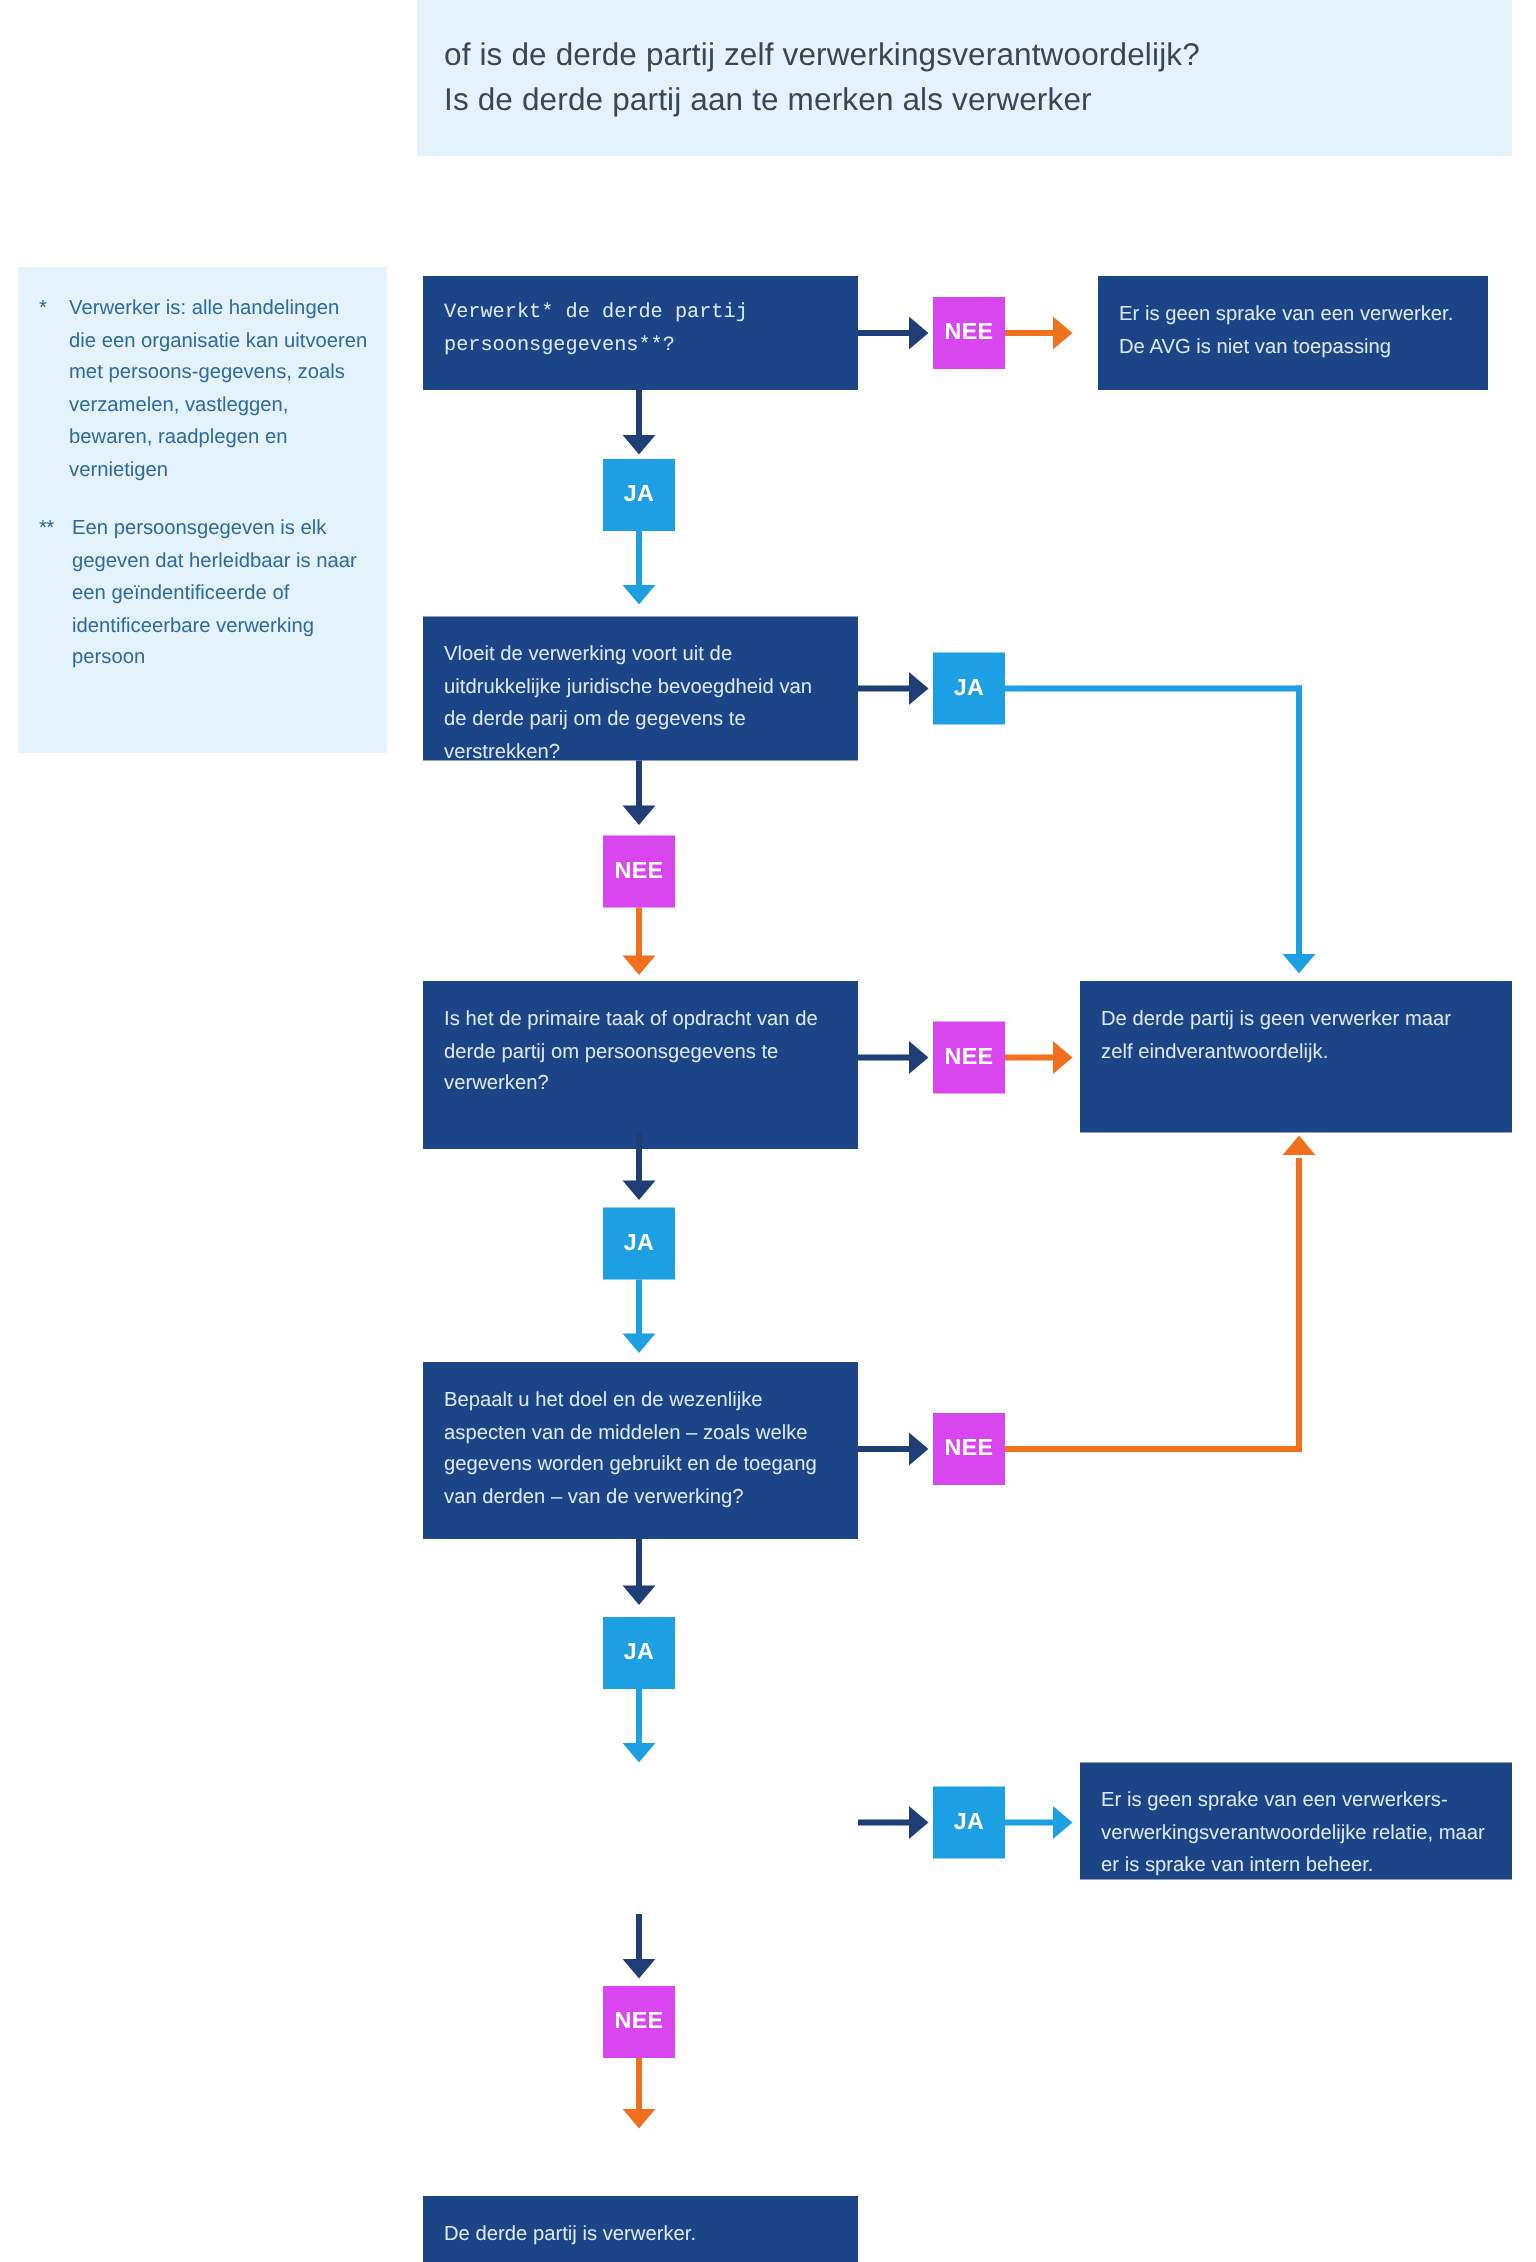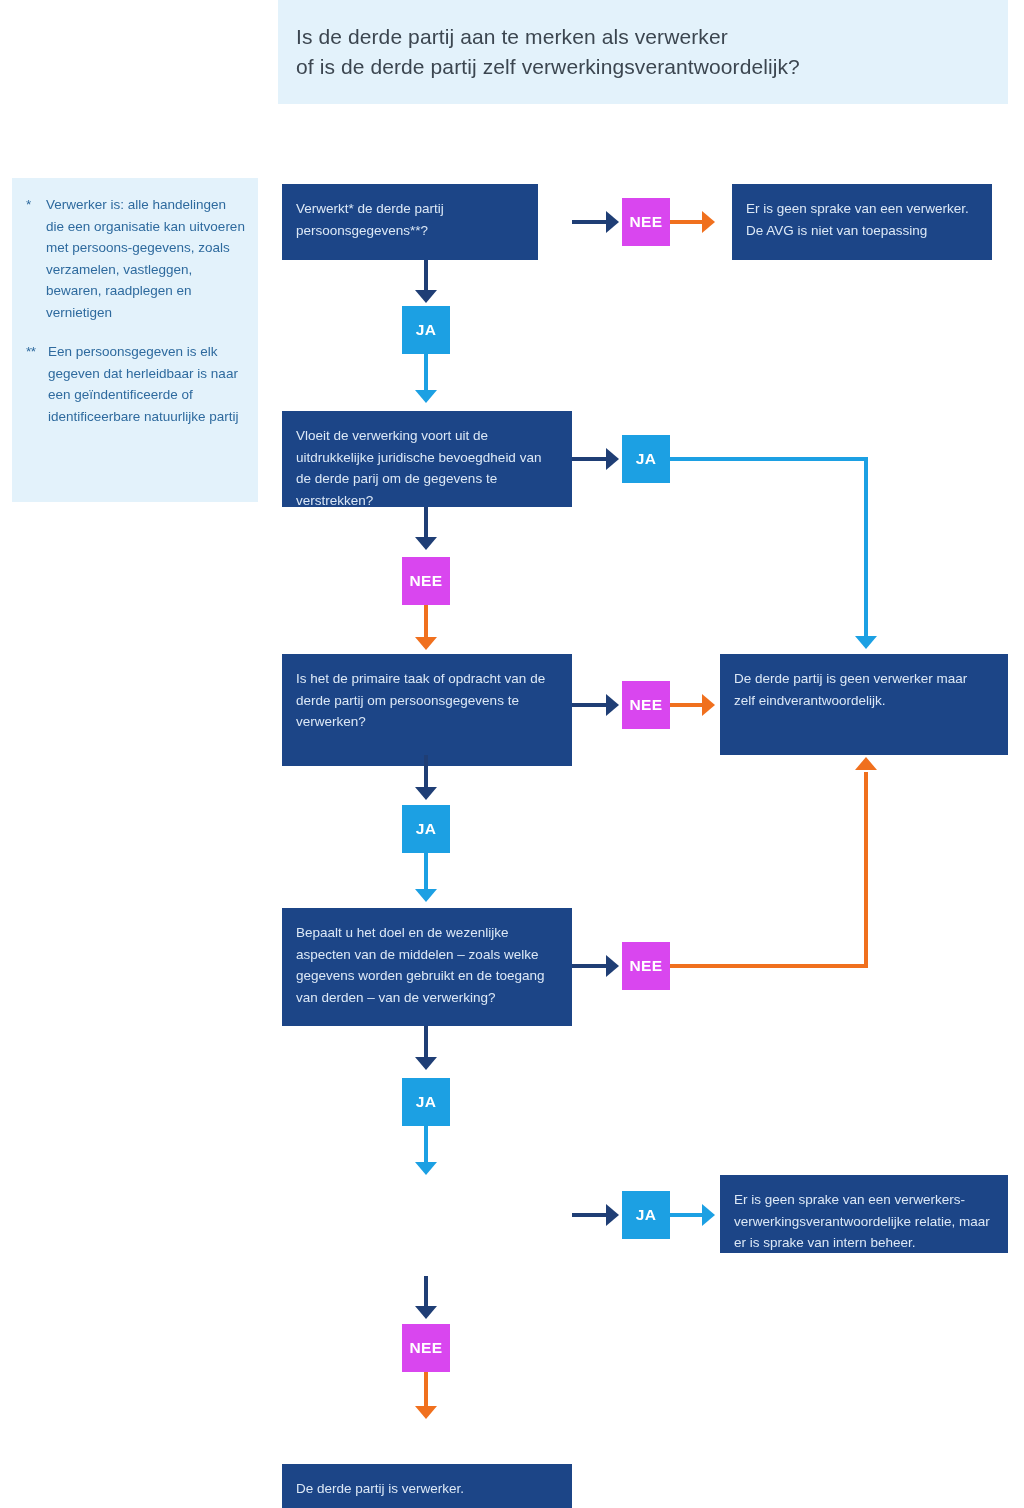--- a/index.html
+++ b/index.html
@@ -75,36 +75,36 @@
   .a-orange.right{border-left-color:#F0701E;}
   .a-cyan.down{border-top-color:#1CA0E3;}
   .a-cyan.right{border-left-color:#1CA0E3;}
 </style>
 </head>
 <body>
 
 <div id="stage">
 
   <div class="header">
+    <div class="header-line">of is de derde partij zelf verwerkingsverantwoordelijk?</div>
     <div class="header-line">Is de derde partij aan te merken als verwerker</div>
-    <div class="header-line">of is de derde partij zelf verwerkingsverantwoordelijk?</div>
   </div>
 
   <div class="notes">
     <div class="note">
       <div class="note-mark">*</div>
       <div class="note-text">Verwerker is: alle handelingen die een organisatie kan uitvoeren met persoons-gegevens, zoals verzamelen, vastleggen, bewaren, raadplegen en vernietigen</div>
     </div>
     <div class="note">
       <div class="note-mark dbl">**</div>
-      <div class="note-text">Een persoonsgegeven is elk gegeven dat herleidbaar is naar een geïndentificeerde of identificeerbare natuurlijke partij</div>
+      <div class="note-text">Een persoonsgegeven is elk gegeven dat herleidbaar is naar een geïndentificeerde of identificeerbare verwerking persoon</div>
     </div>
   </div>
 
-  <div class="nbox" style="left:282px;top:184px;width:256px;height:76px;">
+  <div class="nbox" style="left:282px;top:184px;width:290px;height:76px;font-family:Liberation Mono, monospace;">
     <div class="txt">Verwerkt* de derde partij persoonsgegevens**?</div>
   </div>
 
   <div class="seg h c-navy" style="left:572px;top:220px;width:38px;"></div>
   <div class="arw right a-navy" style="left:606px;top:211px;"></div>
   <div class="badge nee" style="left:622px;top:198px;">NEE</div>
 
   <div class="seg h c-orange" style="left:670px;top:220px;width:36px;"></div>
   <div class="arw right a-orange" style="left:702px;top:211px;"></div>
 

